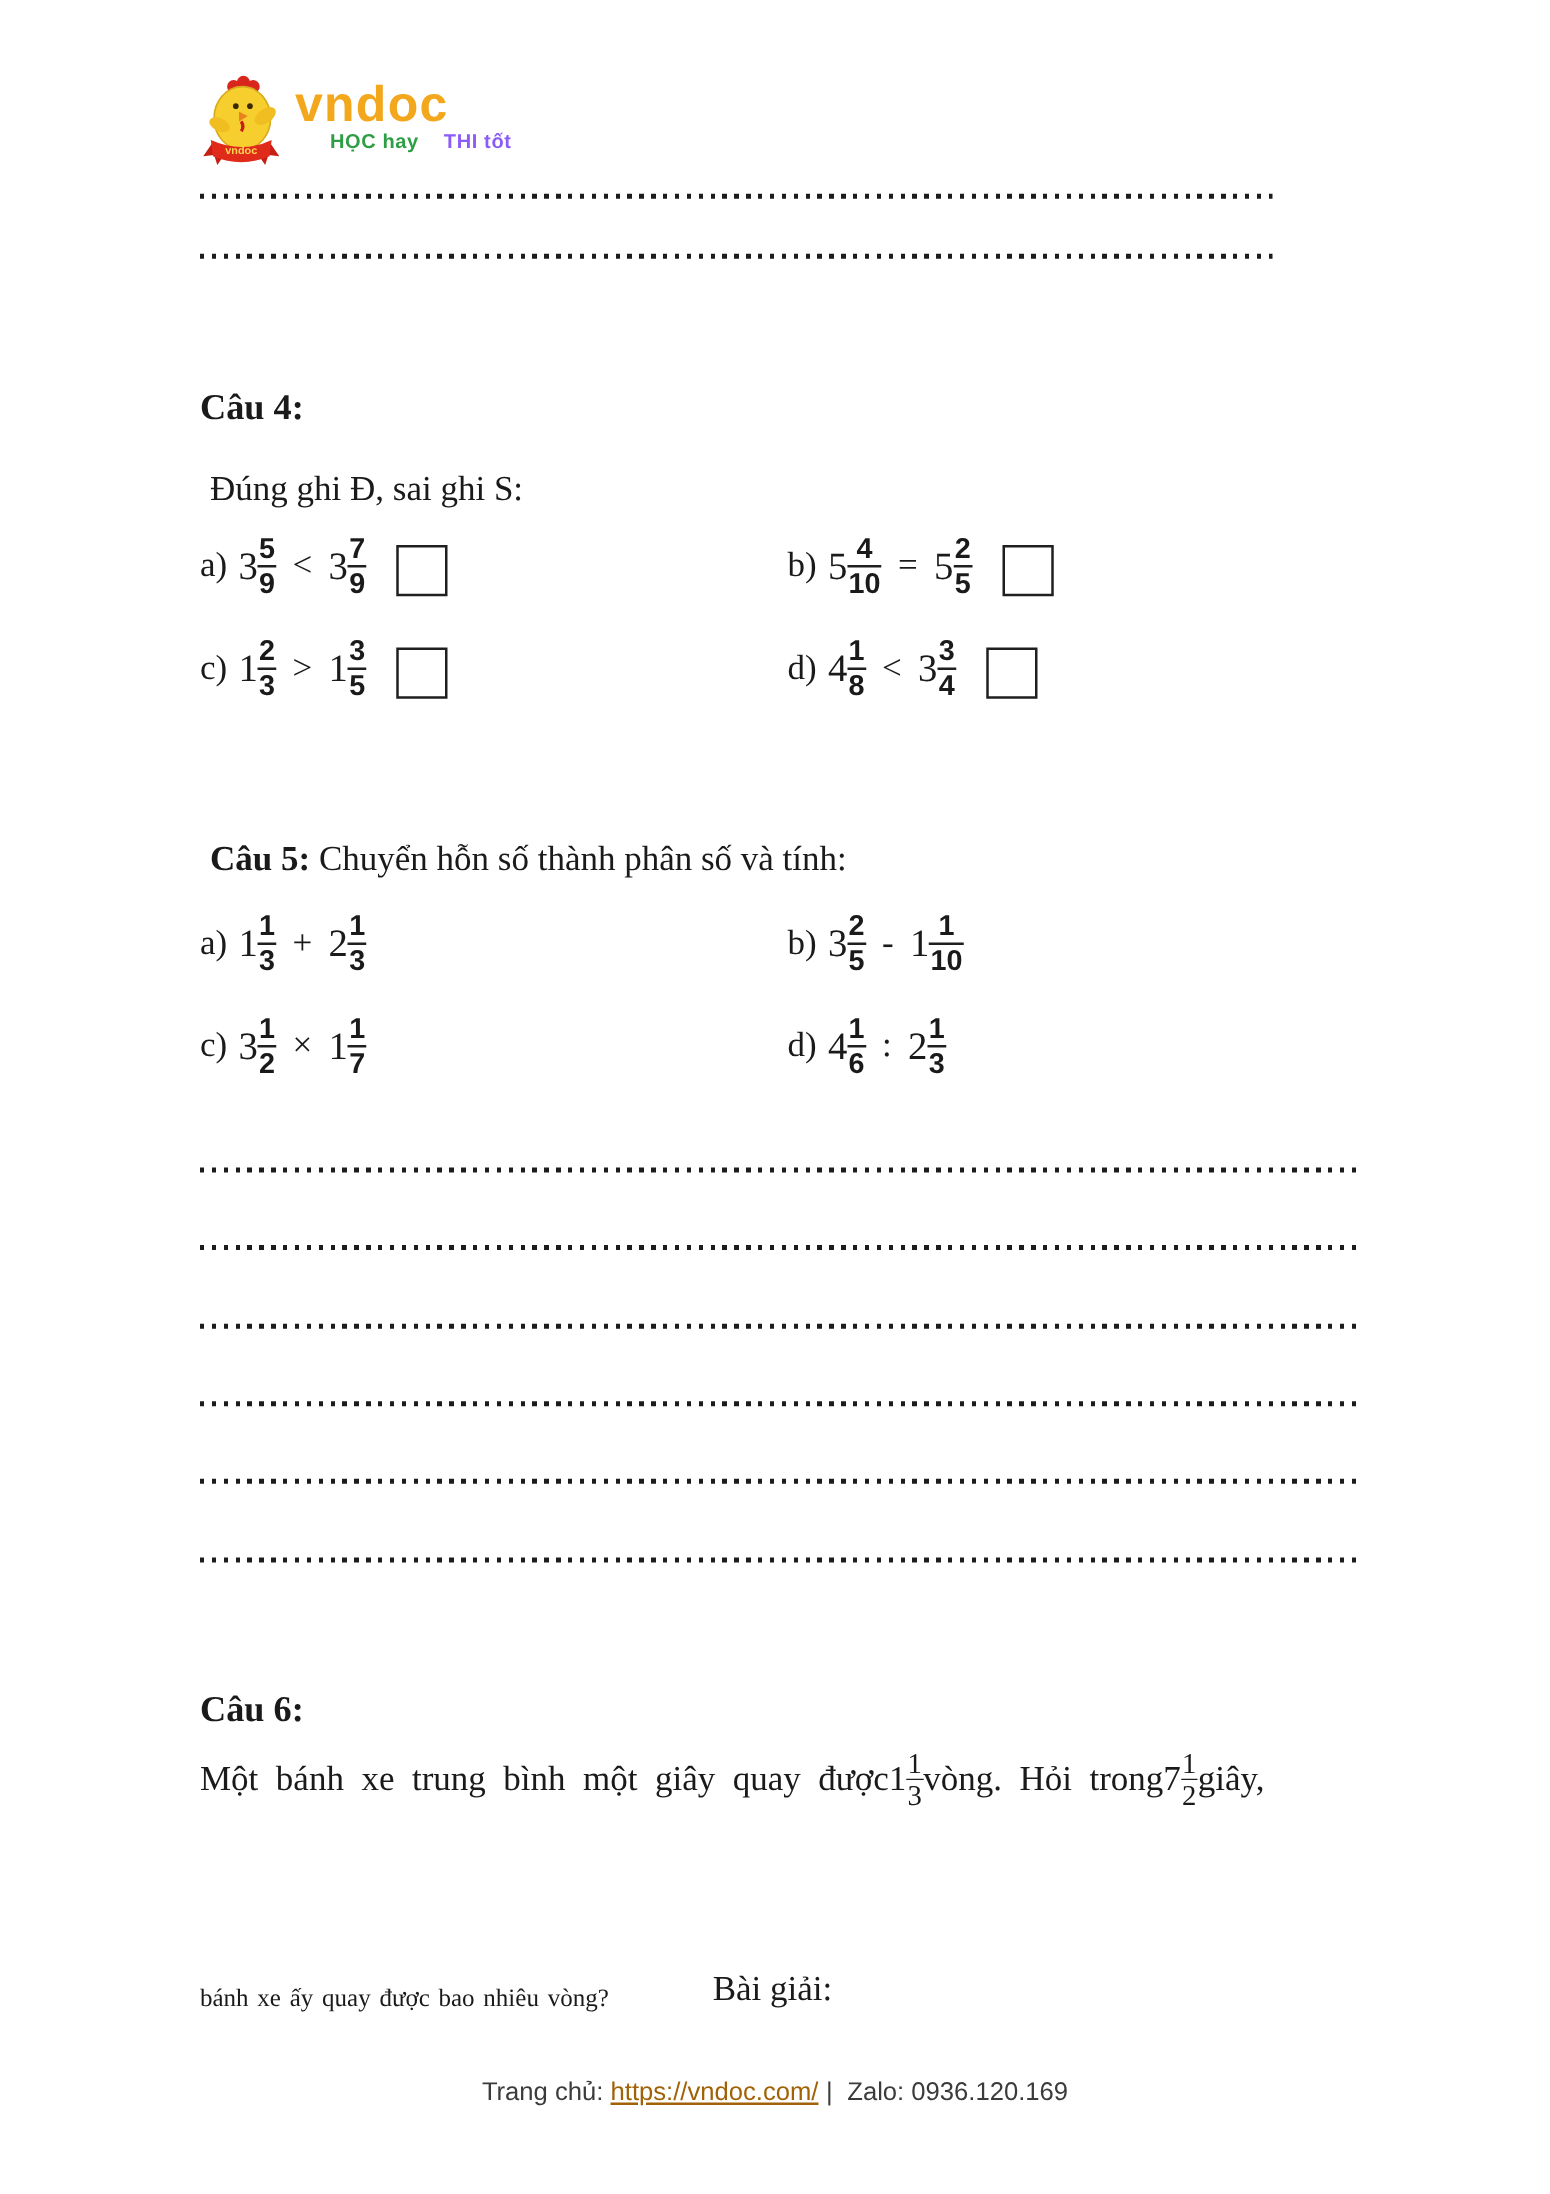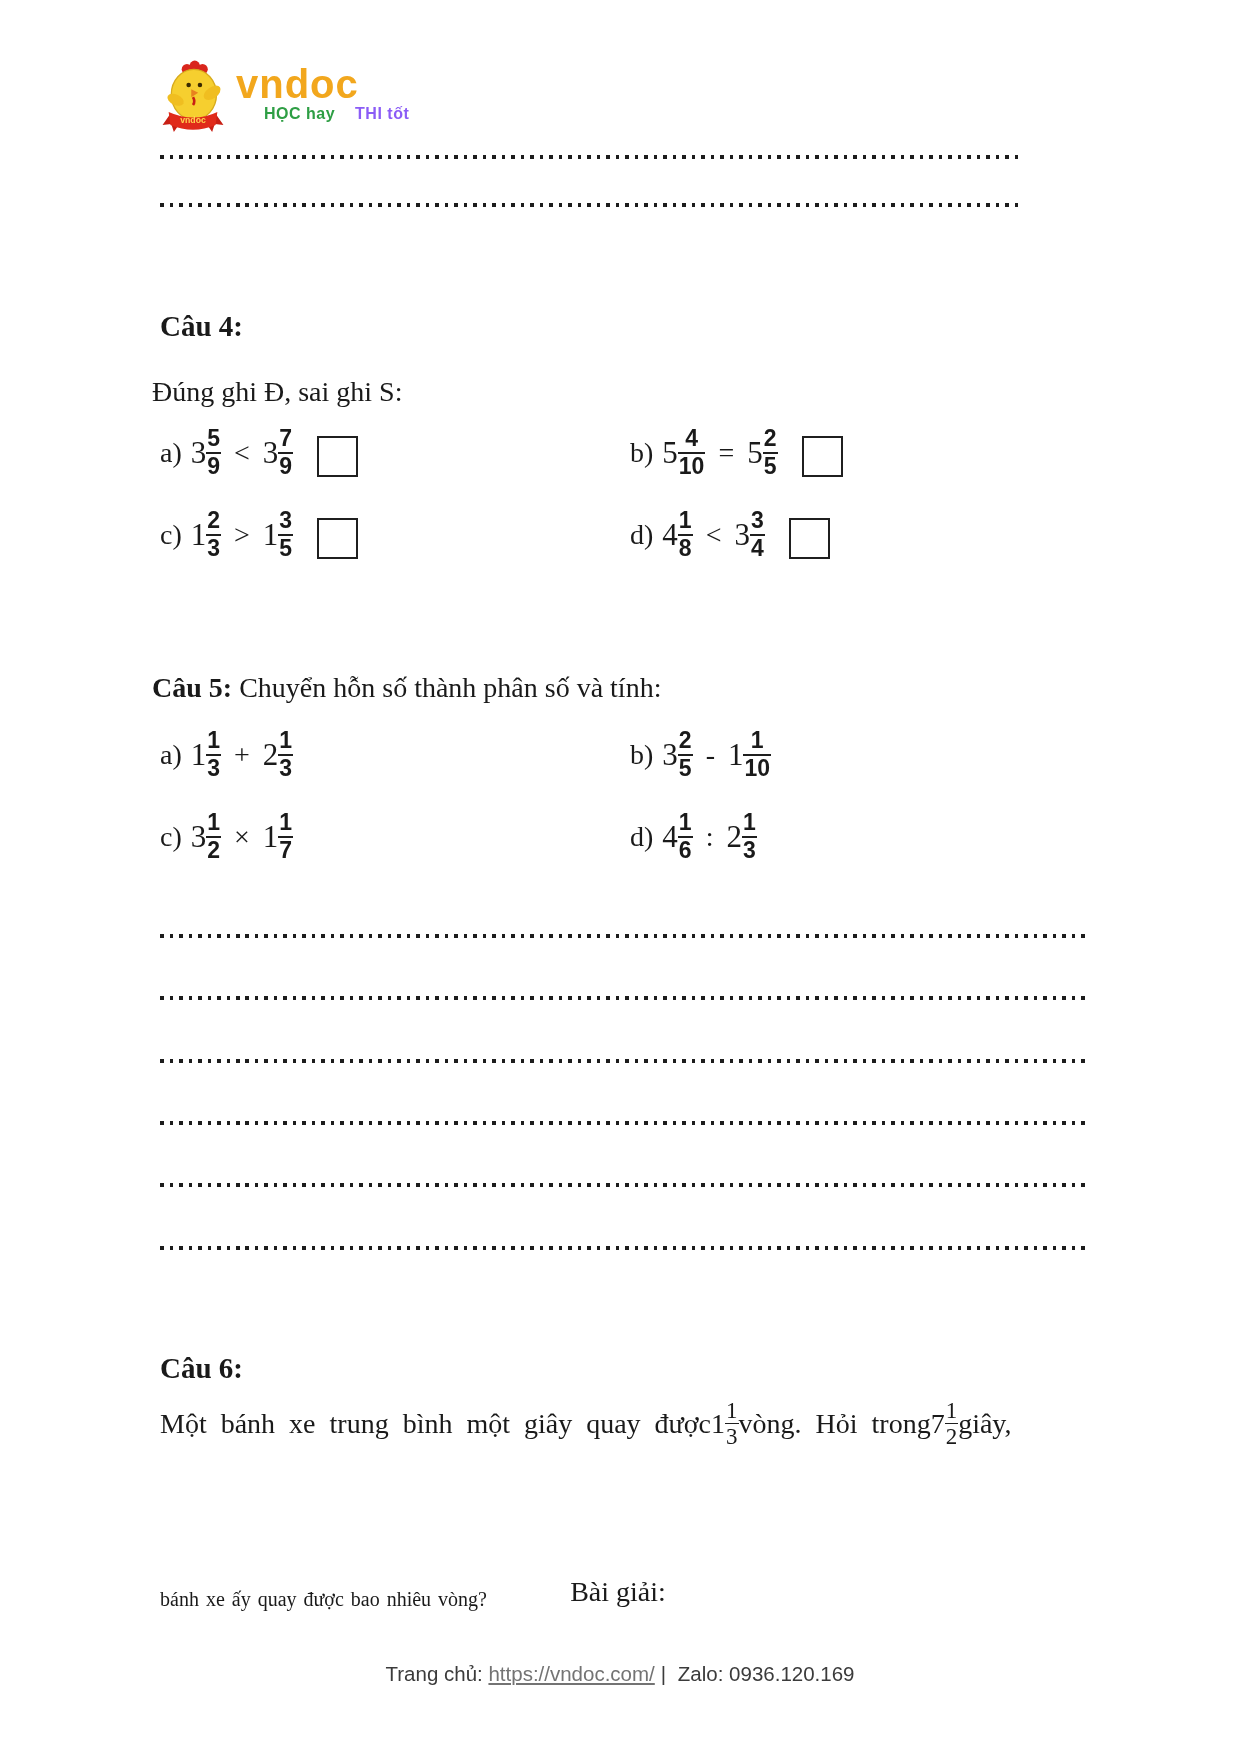--- a/index.html
+++ b/index.html
@@ -19,21 +19,21 @@
   .tag-red{color:#8b5cf6;margin-left:20px;}
   
   .dotline{
     position:absolute;height:4px;
     background-image:repeating-linear-gradient(to right,#1c1c1c 0 3.5px,transparent 3.5px 9.5px);
   }
   .dot-top{left:160px;width:858px;}
   .dot-mid{left:160px;width:930px;}
   
   .heading{position:absolute;left:160px;font-size:29px;font-weight:700;text-align:right;}
-  .plain{position:absolute;left:152px;font-size:28px;}
+  .plain{position:absolute;left:168px;font-size:28px;}
   .inline-title{font-weight:700;}
   
   .expr-row{position:absolute;left:160px;width:940px;display:grid;grid-template-columns:470px 1fr;}
   .expr{display:flex;align-items:center;}
   .expr-label{font-size:28px;margin-right:9px;}
   .op{font-size:28px;margin:0 13px;}
   .mixed{display:inline-flex;align-items:center;}
   .whole{font-size:31px;}
   .frac{
     display:inline-flex;flex-direction:column;align-items:center;
@@ -57,21 +57,21 @@
     display:flex;align-items:center;justify-content:flex-start;flex-wrap:nowrap;
   }
   .c6-line1 .seg{white-space:nowrap;word-spacing:7px;}
   .c6-line2{position:absolute;left:160px;top:1588px;font-size:20px;word-spacing:2px;text-align:right;}
   .center-line{position:absolute;left:0;width:1236px;text-align:center;font-size:28px;}
   
   .footer{
     position:absolute;left:0;top:1662px;width:1240px;text-align:center;
     font-family:"Liberation Sans",sans-serif;font-size:20.5px;color:#3b3b3b;
   }
-  .footer a{color:#737373;text-decoration:underline;cursor:pointer;}
+  .footer a{color:#a16207;text-decoration:underline;cursor:pointer;}
   .footer .sep{color:#3b3b3b;margin:0 6px;}
 </style>
 </head>
 <body>
 
 <div class="logo">
   <span>
     <svg width="70" height="80" viewBox="0 0 80 92">
       <circle cx="33" cy="13" r="6" fill="#d9261c"></circle>
       <circle cx="42" cy="9" r="6" fill="#d9261c"></circle>

